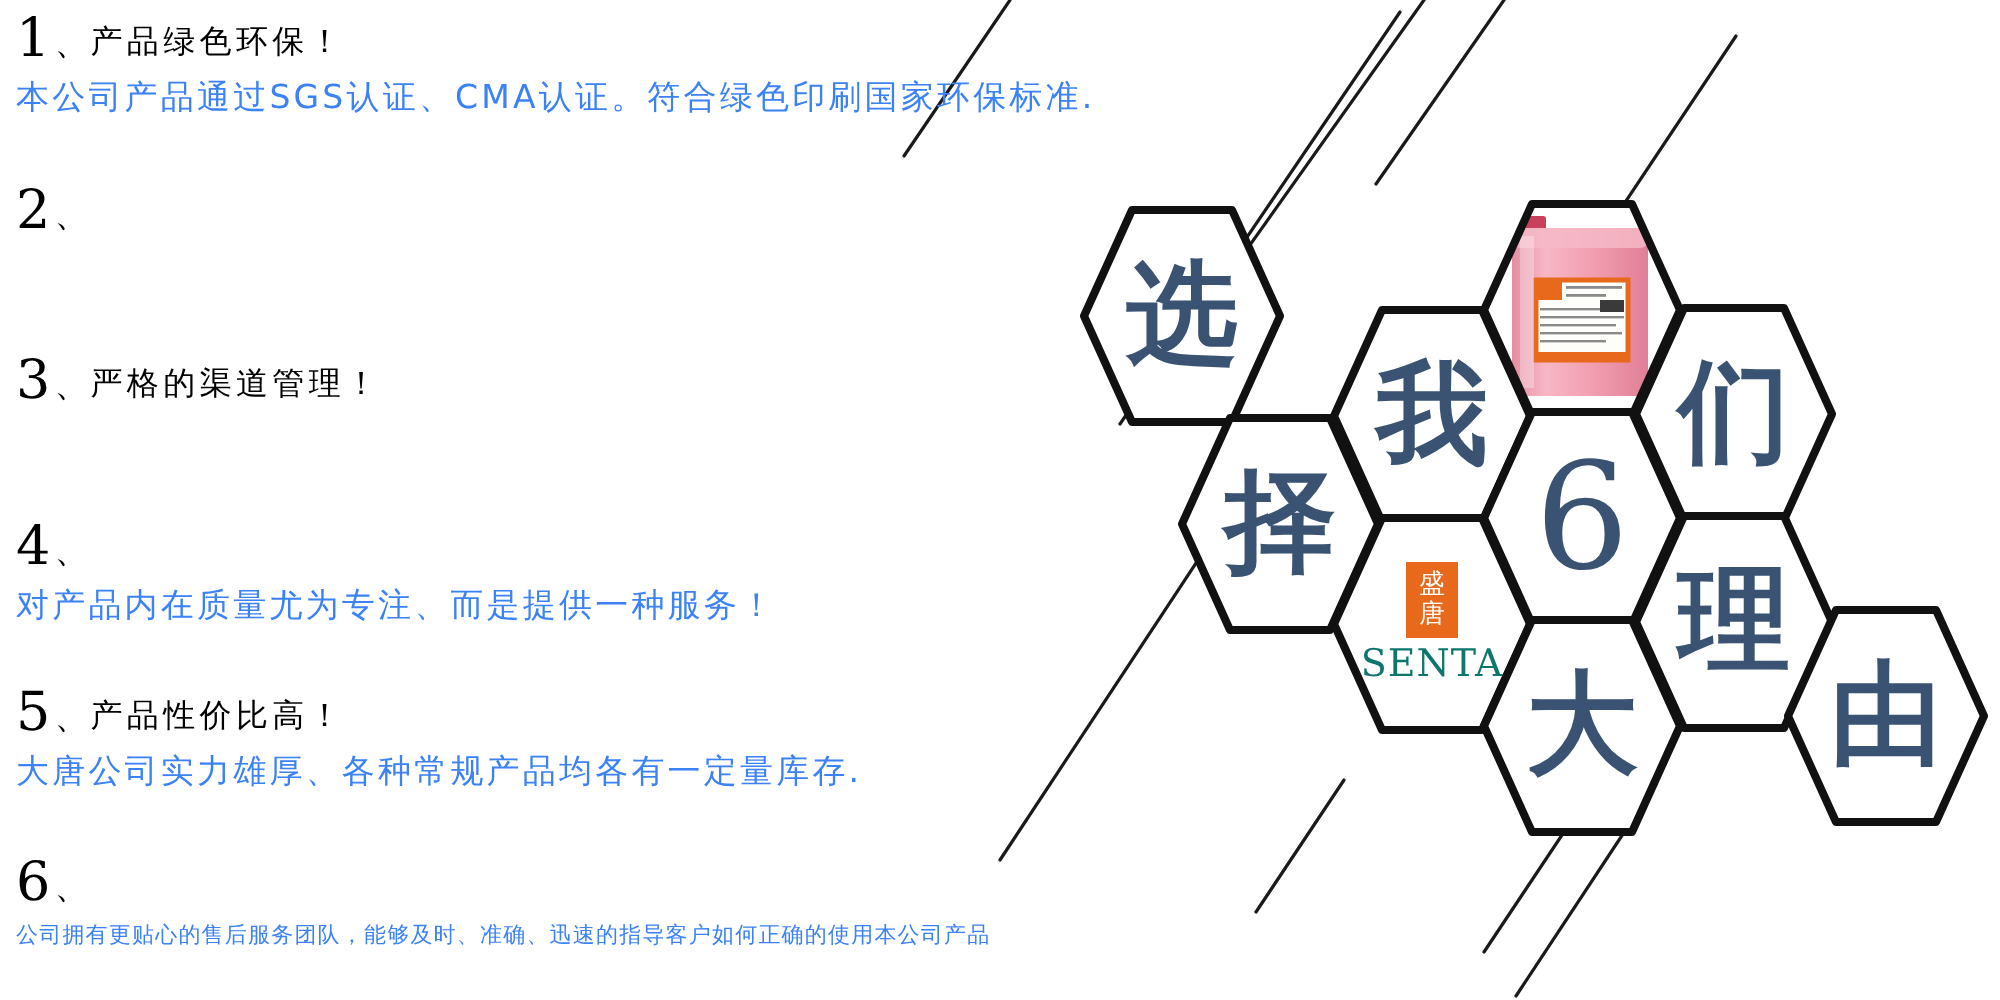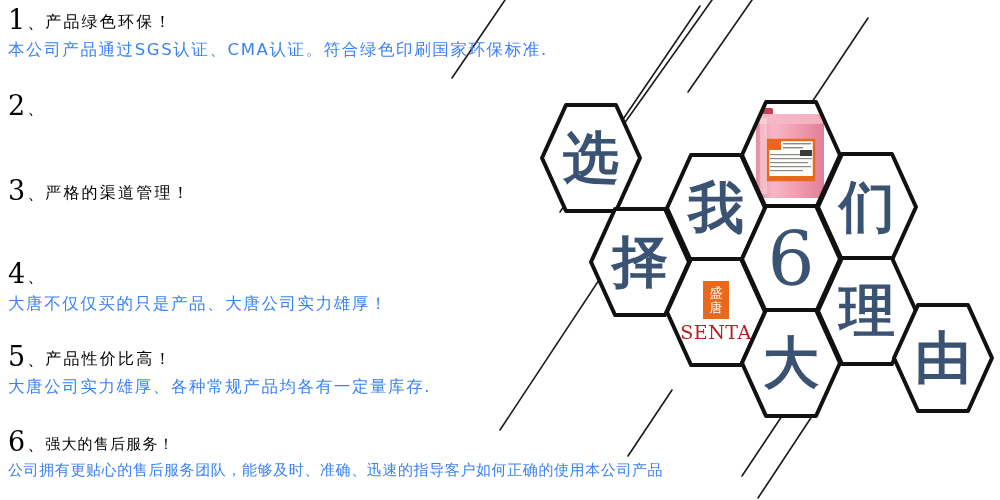--- a/index.html
+++ b/index.html
@@ -61,21 +61,21 @@
   }
   .r-body {
     font-family: "DejaVu Sans", "Liberation Sans", sans-serif;
     font-size: 16.5px;
     letter-spacing: 1.6px;
     color: #3b82f6;
     white-space: nowrap;
     margin-top: 4px;
   }
   .reason.r6 .r-title { font-size: 15px; letter-spacing: 1.2px; }
-  .reason.r6 .r-body  { font-size: 15px; letter-spacing: 0.6px; }
+  .reason.r6 .r-body  { font-size: 11px; letter-spacing: 0.6px; }
 
   
   .honeycomb { position: absolute; inset: 0; pointer-events: none; }
   .hex {
     position: absolute;
     pointer-events: auto;
   }
   .hex svg { display: block; overflow: visible; }
   .hex-label {
     position: absolute;
@@ -120,21 +120,21 @@
     font-size: 13px;
     line-height: 15px;
     letter-spacing: 0;
   }
   .logo-seal span { display: block; }
   .logo-text {
     margin-top: 2px;
     font-family: "DejaVu Serif", "Liberation Serif", serif;
     font-size: 19px;
     letter-spacing: 0.5px;
-    color: #b91c1c;
+    color: #0f766e;
   }
 </style>
 </head>
 <body>
 
 <div id="page">
 
   <svg class="bg-lines" width="1000" height="500" viewBox="0 0 1000 500">
     <g stroke="#1a1a1a" stroke-width="1.6" fill="none" stroke-linecap="round">
       <line x1="505" y1="0" x2="452" y2="78"></line>
@@ -173,37 +173,36 @@
         <span class="r-dun">、</span>
         <span class="r-title">严格的渠道管理！</span>
       </div>
     </div>
 
     <div class="reason r4" style="top:260px;">
       <div class="reason-head">
         <span class="r-num">4</span>
         <span class="r-dun">、</span>
       </div>
-      <div class="r-body">大唐不仅仅买的只是产品、大唐公司实力雄厚！</div>
+      <div class="r-body">对产品内在质量尤为专注、而是提供一种服务！</div>
     </div>
 
     <div class="reason r5" style="top:343px;">
       <div class="reason-head">
         <span class="r-num">5</span>
         <span class="r-dun">、</span>
         <span class="r-title">产品性价比高！</span>
       </div>
       <div class="r-body">大唐公司实力雄厚、各种常规产品均各有一定量库存.</div>
     </div>
 
     <div class="reason r6" style="top:428px;">
       <div class="reason-head">
         <span class="r-num">6</span>
         <span class="r-dun">、</span>
-        <span class="r-title">强大的售后服务！</span>
       </div>
       <div class="r-body">公司拥有更贴心的售后服务团队，能够及时、准确、迅速的指导客户如何正确的使用本公司产品</div>
     </div>
 
   </div>
 
   <div class="honeycomb">
 
     <div class="hex" style="left:540px; top:103px; width:102px; height:110px;">
       <svg width="102" height="110" viewBox="0 0 102 110">

